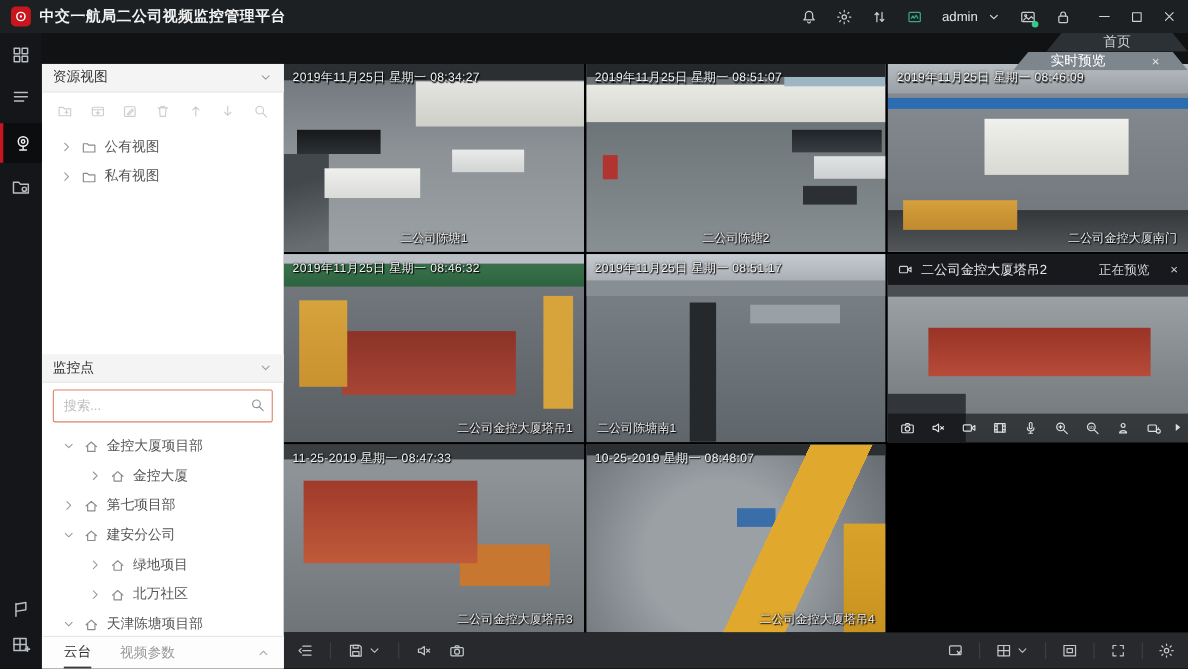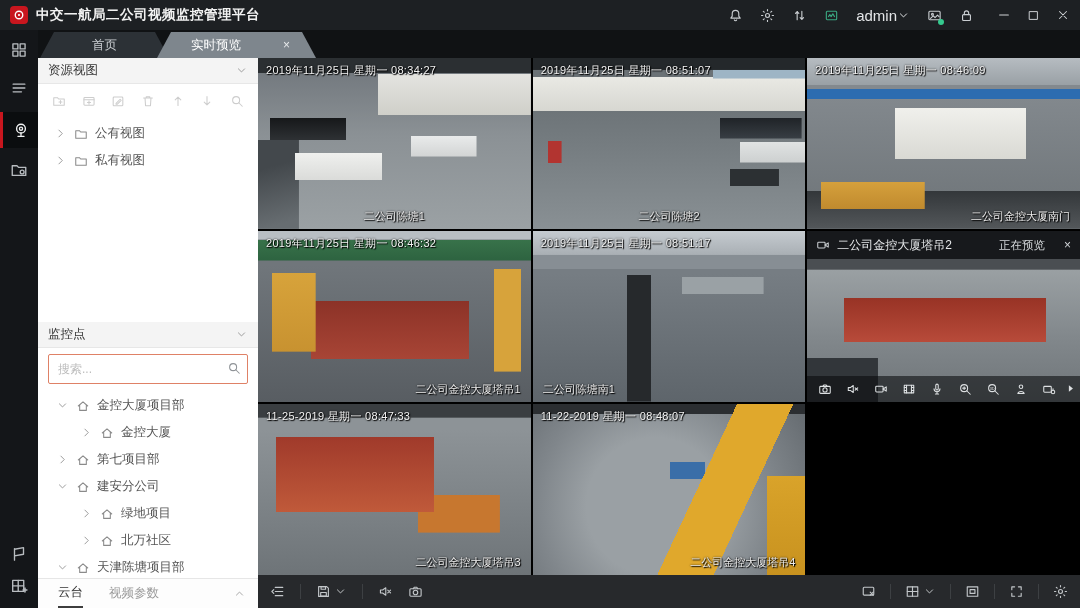--- a/index.html
+++ b/index.html
@@ -15,26 +15,26 @@
   .apptitle{margin-left:8px;font-size:13.5px;font-weight:bold;color:#f2f2f2;letter-spacing:.5px;}
   .tb-right{margin-left:auto;display:flex;align-items:center;gap:17px;color:#c9cdd1;}
   .ic{display:inline-flex;align-items:center;justify-content:center;position:relative;}
   .ic svg{width:100%;height:100%;}
   .ic15{width:15px;height:15px;}
   .ic14{width:14px;height:14px;}
   .ic13{width:13px;height:13px;}
   .ic18{width:18px;height:18px;}
   .teal{color:#3aa882;}
   .dot-badge::after{content:"";position:absolute;right:-2px;bottom:-2px;width:6px;height:6px;border-radius:50%;background:#35c98e;}
-  .admin{display:flex;align-items:center;gap:0;font-size:15px;color:#e3e5e7;}
+  .admin{display:flex;align-items:center;gap:8px;font-size:12px;color:#e3e5e7;}
   .winctl{display:flex;align-items:center;gap:16px;margin-left:6px;color:#cfd2d5;}
 
   
   .tabbar{position:absolute;left:38px;top:30px;width:1042px;height:28px;background:#101214;
-          display:flex;align-items:flex-end;z-index:4;}
+          display:flex;align-items:flex-end;z-index:4;flex-direction:column;}
   .tab{height:26px;display:flex;align-items:center;font-size:12.5px;position:relative;
        clip-path:polygon(14px 0,calc(100% - 14px) 0,100% 100%,0 100%);}
   .tab-home{background:#2c3136;color:#c9cdd1;padding:0 52px;margin-left:2px;}
   .tab-live{background:#7e868d;color:#fff;padding:0 26px 0 34px;margin-left:-12px;}
   .tab-live .tab-x{margin-left:42px;color:#e8eaec;font-size:12px;}
 
   
   .rail{position:absolute;left:0;top:30px;width:38px;height:578px;background:#141619;
         display:flex;flex-direction:column;align-items:stretch;z-index:3;}
   .rail-btn{width:38px;height:32px;display:flex;align-items:center;justify-content:center;color:#b9bdc1;}
@@ -618,21 +618,21 @@
       </div>
 
       <div class="tile">
         <div class="scene sc8"></div>
         <span class="ts">11-25-2019 星期一  08:47:33</span>
         <span class="cap cap-r">二公司金控大厦塔吊3</span>
       </div>
 
       <div class="tile">
         <div class="scene sc9"></div>
-        <span class="ts">11-22-2019 星期一  08:48:07</span>
+        <span class="ts">10-25-2019 星期一  08:48:07</span>
         <span class="cap cap-r">二公司金控大厦塔吊4</span>
       </div>
     </div>
 
     <div class="statusbar">
       <div class="sb-group">
         <span class="ic ic15">
             <svg viewBox="0 0 16 16" fill="none" stroke="currentColor" stroke-width="1.2" stroke-linecap="round" stroke-linejoin="round">
               <path d="M5.6 3.6h8M5.6 8h8M5.6 12.4h8M4 6l-2 2 2 2"></path>
             </svg>

